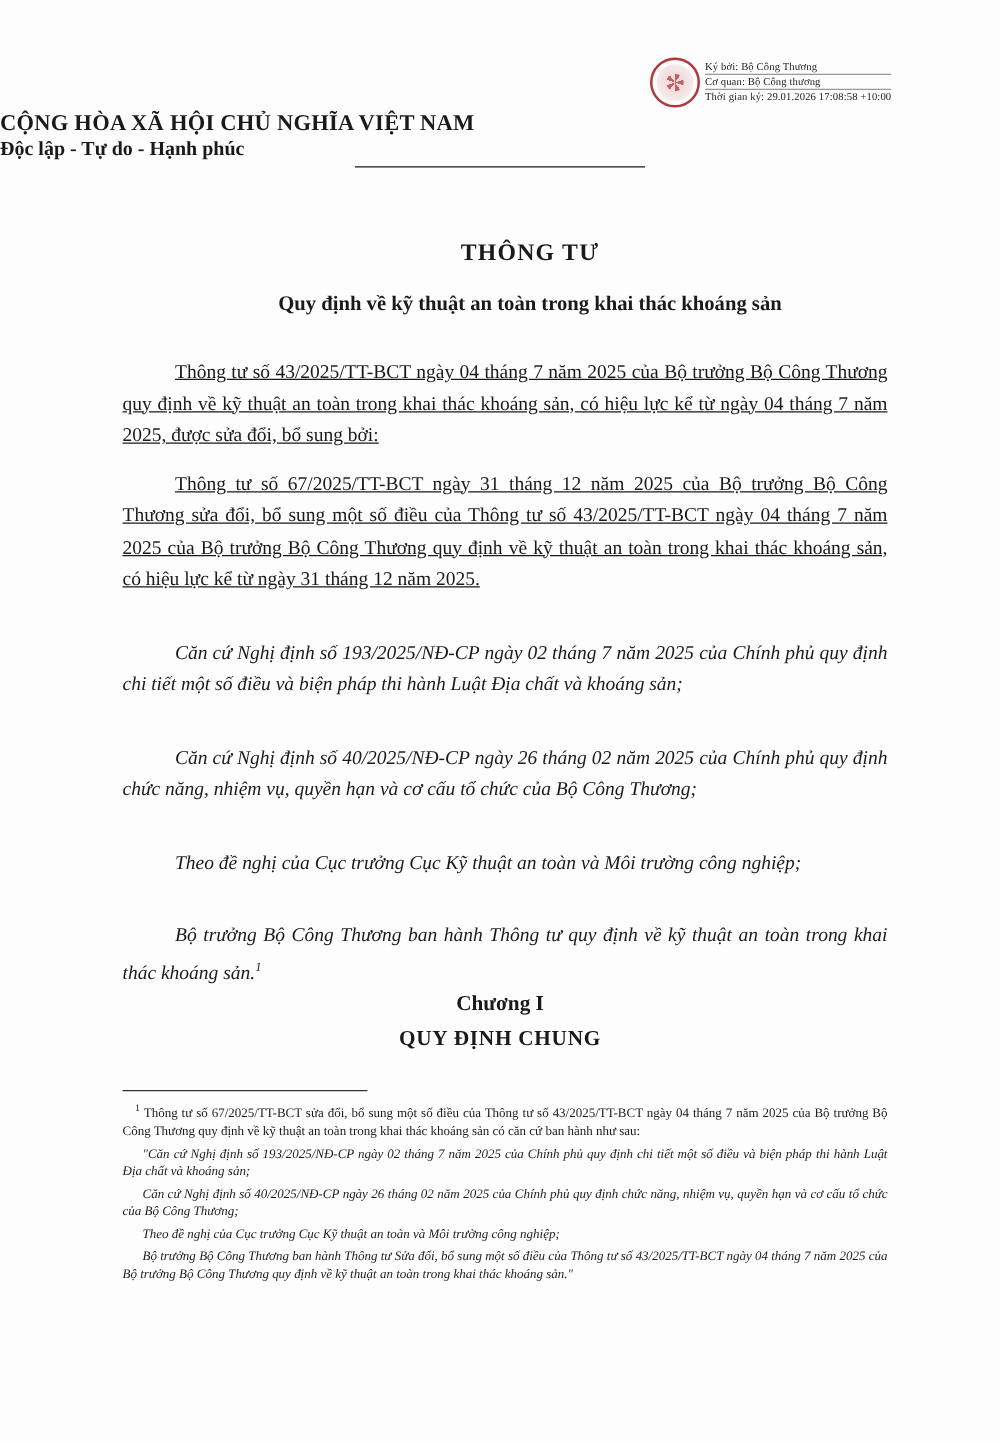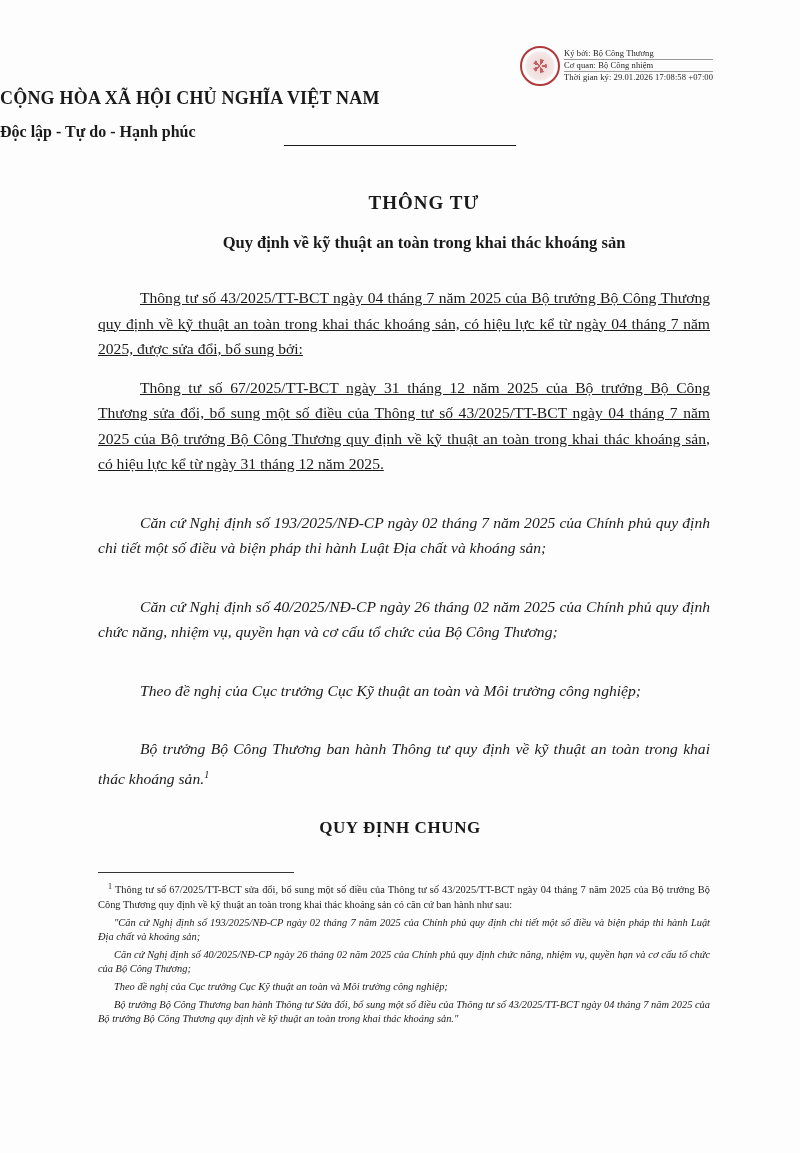--- a/index.html
+++ b/index.html
@@ -80,21 +80,21 @@
     text-align: left;
   }
   .nat-head .l1 {
     font-size: 18px;
     font-weight: bold;
     letter-spacing: .2px;
   }
   .nat-head .l2 {
     font-size: 16px;
     font-weight: bold;
-    margin-top: 14px;
+    margin-top: 2px;
   }
   .nat-underline {
     width: 232px;
     height: 1.4px;
     background: #1a1a1a;
     margin: 4px auto 0 auto;
   }
 
   
   .doc-title {
@@ -152,21 +152,21 @@
     text-align: center;
   }
   .chapter .c1 {
     font-size: 17px;
     font-weight: bold;
   }
   .chapter .c2 {
     font-size: 17px;
     font-weight: bold;
     letter-spacing: .6px;
-    margin-top: 25px;
+    margin-top: 8px;
   }
 
   
   .footnote {
     position: absolute;
     top: 872px;
     left: 98px;
     width: 612px;
   }
   .fn-rule {
@@ -197,22 +197,22 @@
 </style>
 </head>
 <body>
 
 <div class="page">
 
   <div class="sig-block">
     <div class="sig-seal"></div>
     <div class="sig-lines">
       <div>Ký bởi: Bộ Công Thương</div>
-      <div>Cơ quan: Bộ Công nhiệm</div>
-      <div>Thời gian ký: 29.01.2026 17:08:58 +07:00</div>
+      <div>Cơ quan: Bộ Công thương</div>
+      <div>Thời gian ký: 29.01.2026 17:08:58 +10:00</div>
     </div>
   </div>
 
   <div class="nat-head">
     <div class="l1">CỘNG HÒA XÃ HỘI  CHỦ NGHĨA VIỆT NAM</div>
     <div class="l2">Độc lập - Tự do - Hạnh phúc</div>
     <div class="nat-underline"></div>
   </div>
 
   <div class="doc-title">
@@ -223,20 +223,21 @@
   <div class="body-wrap">
     <p class="para gap">Thông tư số 43/2025/TT-BCT ngày 04 tháng 7 năm 2025 của Bộ trưởng Bộ Công Thương quy định về kỹ thuật an toàn trong khai thác khoáng sản, có hiệu lực kể từ ngày 04 tháng 7 năm 2025, được sửa đổi, bổ sung bởi:</p>
     <p class="para gap">Thông tư số 67/2025/TT-BCT ngày 31 tháng 12 năm 2025 của Bộ trưởng Bộ Công Thương sửa đổi, bổ sung một số điều của Thông tư số 43/2025/TT-BCT ngày 04 tháng 7 năm 2025 của Bộ trưởng Bộ Công Thương quy định về kỹ thuật an toàn trong khai thác khoáng sản, có hiệu lực kể từ ngày 31 tháng 12 năm 2025.</p>
     <p class="para italic">Căn cứ Nghị định số 193/2025/NĐ-CP ngày 02 tháng 7 năm 2025 của Chính phủ quy định chi tiết một số điều và biện pháp thi hành Luật Địa chất và khoáng sản;</p>
     <p class="para italic">Căn cứ Nghị định số 40/2025/NĐ-CP ngày 26 tháng 02 năm 2025 của Chính phủ quy định chức năng, nhiệm vụ, quyền hạn và cơ cấu tổ chức của Bộ Công Thương;</p>
     <p class="para italic">Theo đề nghị của Cục trưởng Cục Kỹ thuật an toàn và Môi trường công nghiệp;</p>
     <p class="para italic"><span>Bộ trưởng Bộ Công Thương ban hành Thông tư quy định về kỹ thuật an toàn trong khai thác khoáng sản.</span><span class="sup">1</span></p>
   </div>
 
   <div class="chapter">
+    <div class="c1">Chương I</div>
     <div class="c2">QUY ĐỊNH CHUNG</div>
   </div>
 
   <div class="footnote">
     <div class="fn-rule"></div>
     <div class="fn-text">
       <p class="first"><span class="fn-mark">1</span> <span>Thông tư số 67/2025/TT-BCT sửa đổi, bổ sung một số điều của Thông tư số 43/2025/TT-BCT ngày 04 tháng 7 năm 2025 của Bộ trưởng Bộ Công Thương quy định về kỹ thuật an toàn trong khai thác khoáng sản có căn cứ ban hành như sau:</span></p>
       <p class="ital">"Căn cứ Nghị định số 193/2025/NĐ-CP ngày 02 tháng 7 năm 2025 của Chính phủ quy định chi tiết một số điều và biện pháp thi hành Luật Địa chất và khoáng sản;</p>
       <p class="ital">Căn cứ Nghị định số 40/2025/NĐ-CP ngày 26 tháng 02 năm 2025 của Chính phủ quy định chức năng, nhiệm vụ, quyền hạn và cơ cấu tổ chức của Bộ Công Thương;</p>
       <p class="ital">Theo đề nghị của Cục trưởng Cục Kỹ thuật an toàn và Môi trường công nghiệp;</p>

